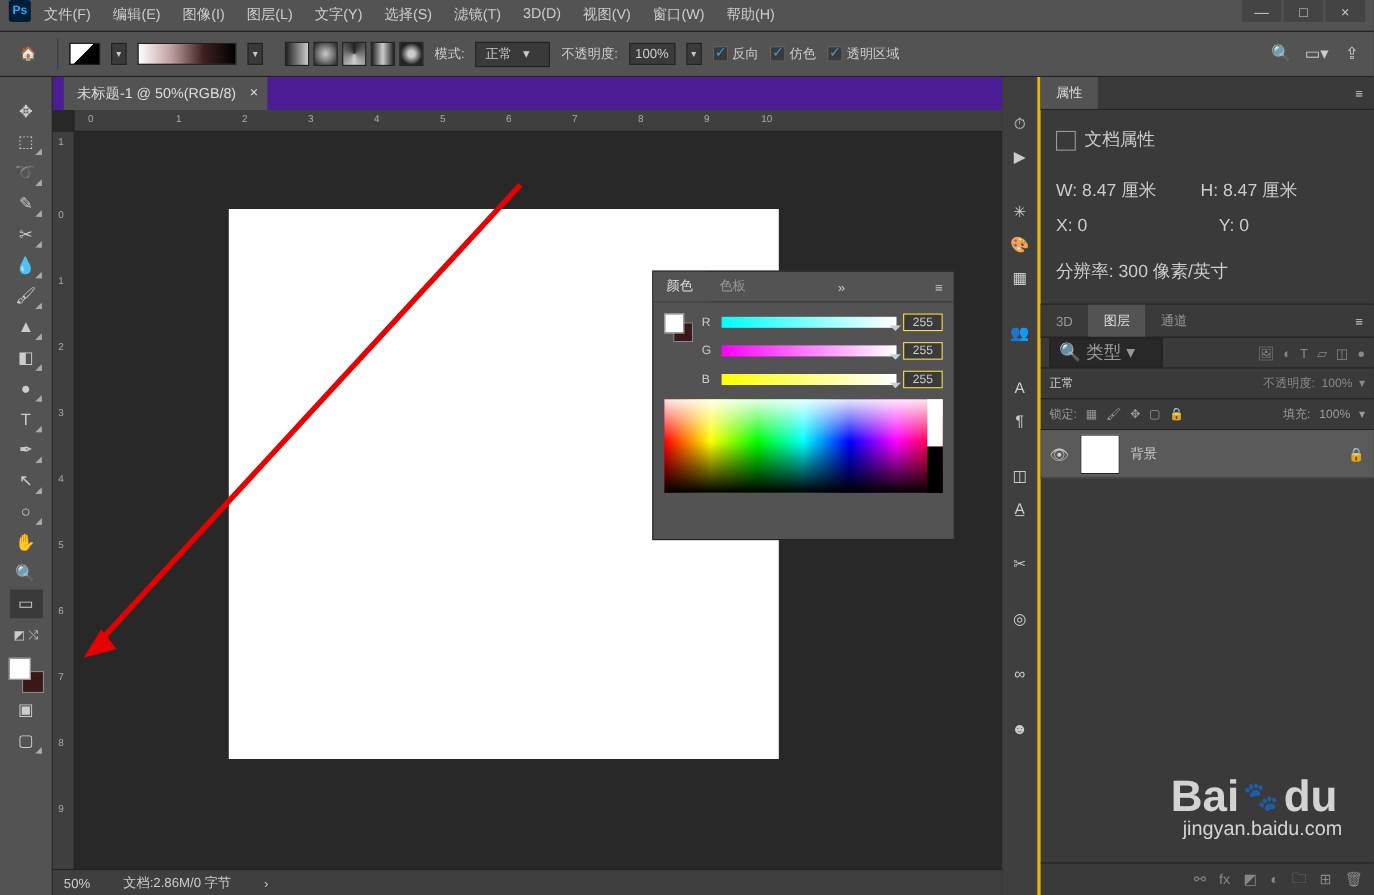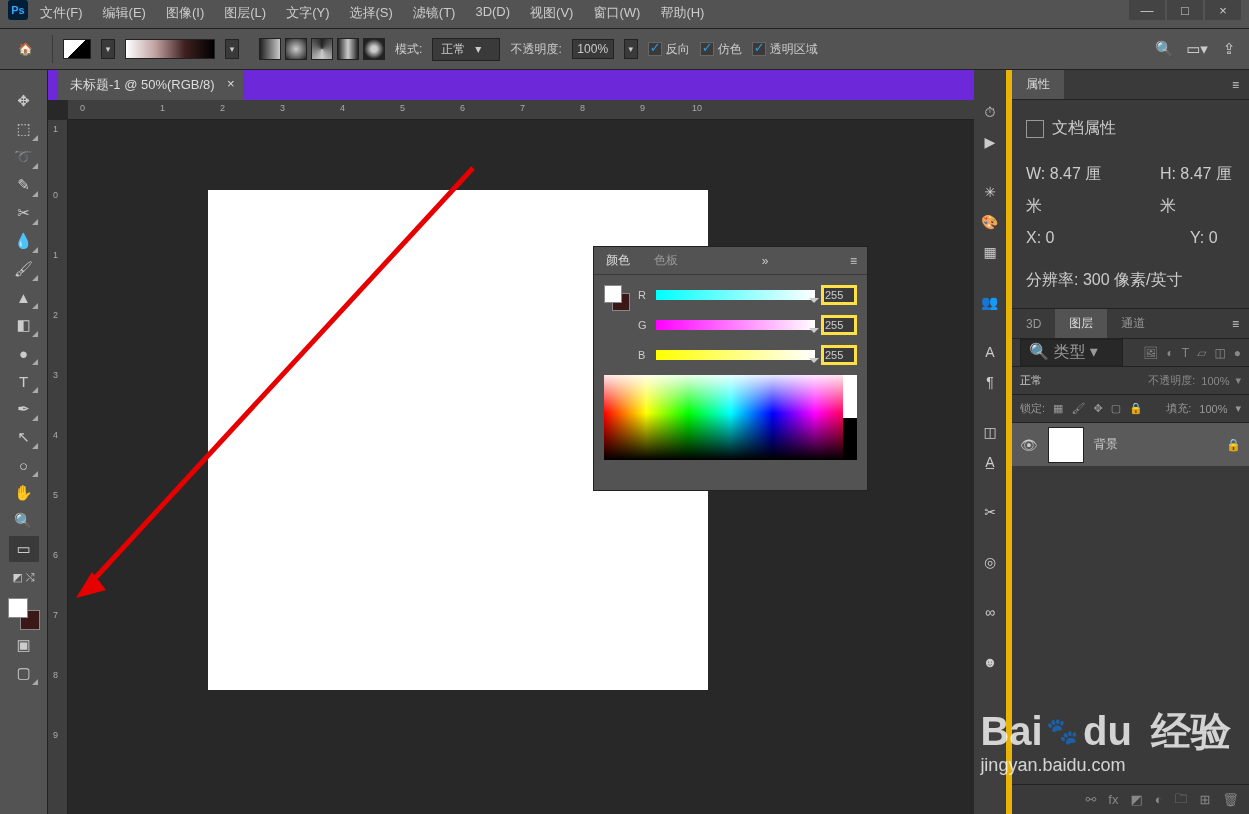--- a/index.html
+++ b/index.html
@@ -28,44 +28,44 @@
 .main{display:flex;height:744px}
 .toolbox{width:48px;background:#535353;border-right:1px solid #222;display:flex;flex-direction:column;align-items:center;padding-top:18px;gap:2px}
 .tool{width:30px;height:26px;display:flex;align-items:center;justify-content:center;cursor:pointer;position:relative;font-size:15px}
 .tool.sub:after{content:"";position:absolute;right:1px;bottom:1px;border:3px solid transparent;border-right-color:#aaa;border-bottom-color:#aaa}
 .tool.sel{background:#3a3a3a}
 .color-swatches{margin-top:6px;position:relative;width:32px;height:32px}
 .fg-sw{width:20px;height:20px;background:#fff;border:1px solid #888;position:absolute;left:0;top:0}
 .bg-sw{width:20px;height:20px;background:#3a1818;border:1px solid #888;position:absolute;right:0;bottom:0}
 
 .doc-area{flex:1;background:#282828;position:relative;display:flex;flex-direction:column}
-.tabbar{height:30px;background:#6d28d9;display:flex;align-items:flex-end;padding-left:10px}
+.tabbar{height:30px;background:#4c1d95;display:flex;align-items:flex-end;padding-left:10px}
 .doc-tab{background:#535353;padding:6px 28px 6px 12px;font-size:13px;position:relative;color:#ddd;cursor:pointer}
 .doc-tab .close{position:absolute;right:8px;top:6px;cursor:pointer}
 .ruler-h{height:20px;background:#3f3f3f;border-bottom:1px solid #222;margin-left:20px;position:relative;font-size:9px;color:#aaa}
 .ruler-h span{position:absolute;top:3px}
 .canvas-row{flex:1;display:flex;position:relative}
 .ruler-v{width:20px;background:#3f3f3f;border-right:1px solid #222;position:relative;font-size:9px;color:#aaa}
 .ruler-v span{position:absolute;left:5px}
 .canvas-wrap{flex:1;position:relative;overflow:hidden}
 .canvas{position:absolute;left:140px;top:70px;width:500px;height:500px;background:#fff}
 .arrow{position:absolute;pointer-events:none}
 .statusbar{height:24px;background:#3f3f3f;border-top:1px solid #222;display:flex;align-items:center;padding:0 10px;gap:30px;font-size:12px}
 
 .rdock{width:32px;background:#3f3f3f;display:flex;flex-direction:column;align-items:center;padding-top:30px;gap:6px}
 .rdock .di{width:24px;height:24px;display:flex;align-items:center;justify-content:center;cursor:pointer;font-size:14px}
 .rdock .gap{height:14px}
 
-.panels{width:243px;background:#3a3a3a;display:flex;flex-direction:column;border-left:6px solid #eab308}
+.panels{width:306px;background:#3a3a3a;display:flex;flex-direction:column;border-left:3px solid #eab308}
 .panel-head{height:30px;display:flex;align-items:center;background:#3a3a3a;border-bottom:1px solid #222}
 .ptab{padding:6px 14px;font-size:12px;cursor:pointer;color:#999}
 .ptab.active{background:#535353;color:#ddd}
 .pmenu{margin-left:auto;padding:0 10px;cursor:pointer}
 .prop-body{padding:12px 14px;font-size:16px;line-height:2}
-.prop-row{display:flex;gap:56px}
+.prop-row{display:flex;gap:40px}
 .prop-icon{display:inline-block;width:18px;height:18px;border:1px solid #999;margin-right:8px;vertical-align:middle}
 
 .lp{flex:1;display:flex;flex-direction:column;border-top:1px solid #222}
 .lp-filter{height:28px;display:flex;align-items:center;padding:0 8px;gap:10px;border-bottom:1px solid #222}
 .lp-filter .fsel{background:#282828;border:1px solid #222;padding:2px 24px 2px 8px;font-size:16px;cursor:pointer;color:#999}
 .lp-ficons{display:flex;gap:8px;margin-left:auto;font-size:12px;color:#888}
 .lp-blend{height:28px;display:flex;align-items:center;padding:0 8px;gap:6px;border-bottom:1px solid #222;font-size:11px}
 .lp-lock{height:28px;display:flex;align-items:center;padding:0 8px;gap:8px;border-bottom:1px solid #222;font-size:11px;color:#999}
 .layer-row{height:44px;background:#5a5a5a;display:flex;align-items:center;padding:0 8px;gap:10px;border-bottom:1px solid #3a3a3a}
 .eye{cursor:pointer;font-size:14px}
@@ -80,30 +80,30 @@
 .cp-head .ptab{padding:5px 12px}
 .cp-body{padding:10px}
 .cp-swatch{width:26px;height:26px;position:relative;display:inline-block;vertical-align:top}
 .cp-fg{width:18px;height:18px;background:#fff;border:1px solid #888;position:absolute;left:0;top:0}
 .cp-bg{width:18px;height:18px;background:#3a1818;border:1px solid #888;position:absolute;right:0;bottom:0}
 .slider-row{display:flex;align-items:center;gap:6px;margin-bottom:10px;margin-left:34px}
 .slider-row.first{margin-top:-26px}
 .slbl{width:12px;font-size:11px}
 .slider{flex:1;height:10px;position:relative;cursor:pointer}
 .slider .knob{position:absolute;right:-4px;top:8px;width:0;height:0;border:5px solid transparent;border-top-color:#ccc}
-.snum{width:36px;background:#3a3a3a;border:3px solid #fde047;color:#ccc;text-align:left;font-size:11px;padding:1px}
+.snum{width:36px;background:#3a3a3a;border:1px solid #fde047;color:#ccc;text-align:center;font-size:11px;padding:1px}
 .gradR{background:linear-gradient(to right,#0ff,#fff)}
 .gradG{background:linear-gradient(to right,#f0f,#fff)}
 .gradB{background:linear-gradient(to right,#ff0,#fff)}
 .spectrum{height:85px;margin-top:8px;background:linear-gradient(to bottom,rgba(255,255,255,.9),transparent 45%,#000),linear-gradient(to right,red,yellow,lime,cyan,blue,magenta,red);position:relative}
 .spectrum .bw{position:absolute;right:0;top:0;width:14px;height:100%;}
 .spectrum .bw:before{content:"";position:absolute;inset:0 0 50% 0;background:#fff}
 .spectrum .bw:after{content:"";position:absolute;inset:50% 0 0 0;background:#000}
 
-.watermark{position:absolute;right:18px;bottom:38px;color:rgba(255,255,255,.78);font-family:Arial,sans-serif;text-align:left;pointer-events:none}
+.watermark{position:absolute;right:18px;bottom:50px;color:rgba(255,255,255,.78);font-family:Arial,sans-serif;text-align:center;pointer-events:none}
 .watermark .big{font-size:40px;font-weight:bold;display:flex;align-items:center;gap:4px;justify-content:flex-end}
 .watermark .paw{font-size:26px}
 .watermark .small{font-size:18px;margin-top:-4px}
 </style>
 </head>
 <body>
 
 <div class="menubar">
   <div class="ps-logo">Ps</div>
   <div class="menu-item">文件(F)</div>
@@ -226,20 +226,25 @@
           <span style="top:610px">9</span>
       </div>
       <div class="canvas-wrap">
         <div class="canvas"></div>
         <svg class="arrow" style="left:0;top:0" width="440" height="500">
           <line x1="405" y1="48" x2="18" y2="468" stroke="#e60000" stroke-width="5"></line>
           <polygon points="8,478 38,470 24,452" fill="#e60000"></polygon>
         </svg>
       </div>
     </div>
+    <div class="statusbar">
+      <span>50%</span>
+      <span>文档:2.86M/0 字节</span>
+      <span>›</span>
+    </div>
   </div>
 
   <div class="rdock">
     <div class="di">⏱</div>
     <div class="di">▶</div>
     <div class="gap"></div>
     <div class="di">✳</div>
     <div class="di">🎨</div>
     <div class="di">▦</div>
     <div class="gap"></div>
@@ -366,15 +371,15 @@
         </div>
       <input class="snum" value="255" style="">
     </div>
     <div class="spectrum">
         <div class="bw"></div>
       </div>
   </div>
 </div>
 
 <div class="watermark">
-  <div class="big"><span>Bai</span><span class="paw">🐾</span><span>du</span>&nbsp;<span>经验</span></div>
+  <div class="big"><span>Bai</span><span class="paw">🐾</span><span>du</span>&nbsp;</div>
   <div class="small">jingyan.baidu.com</div>
 </div>
 
 </body></html>

